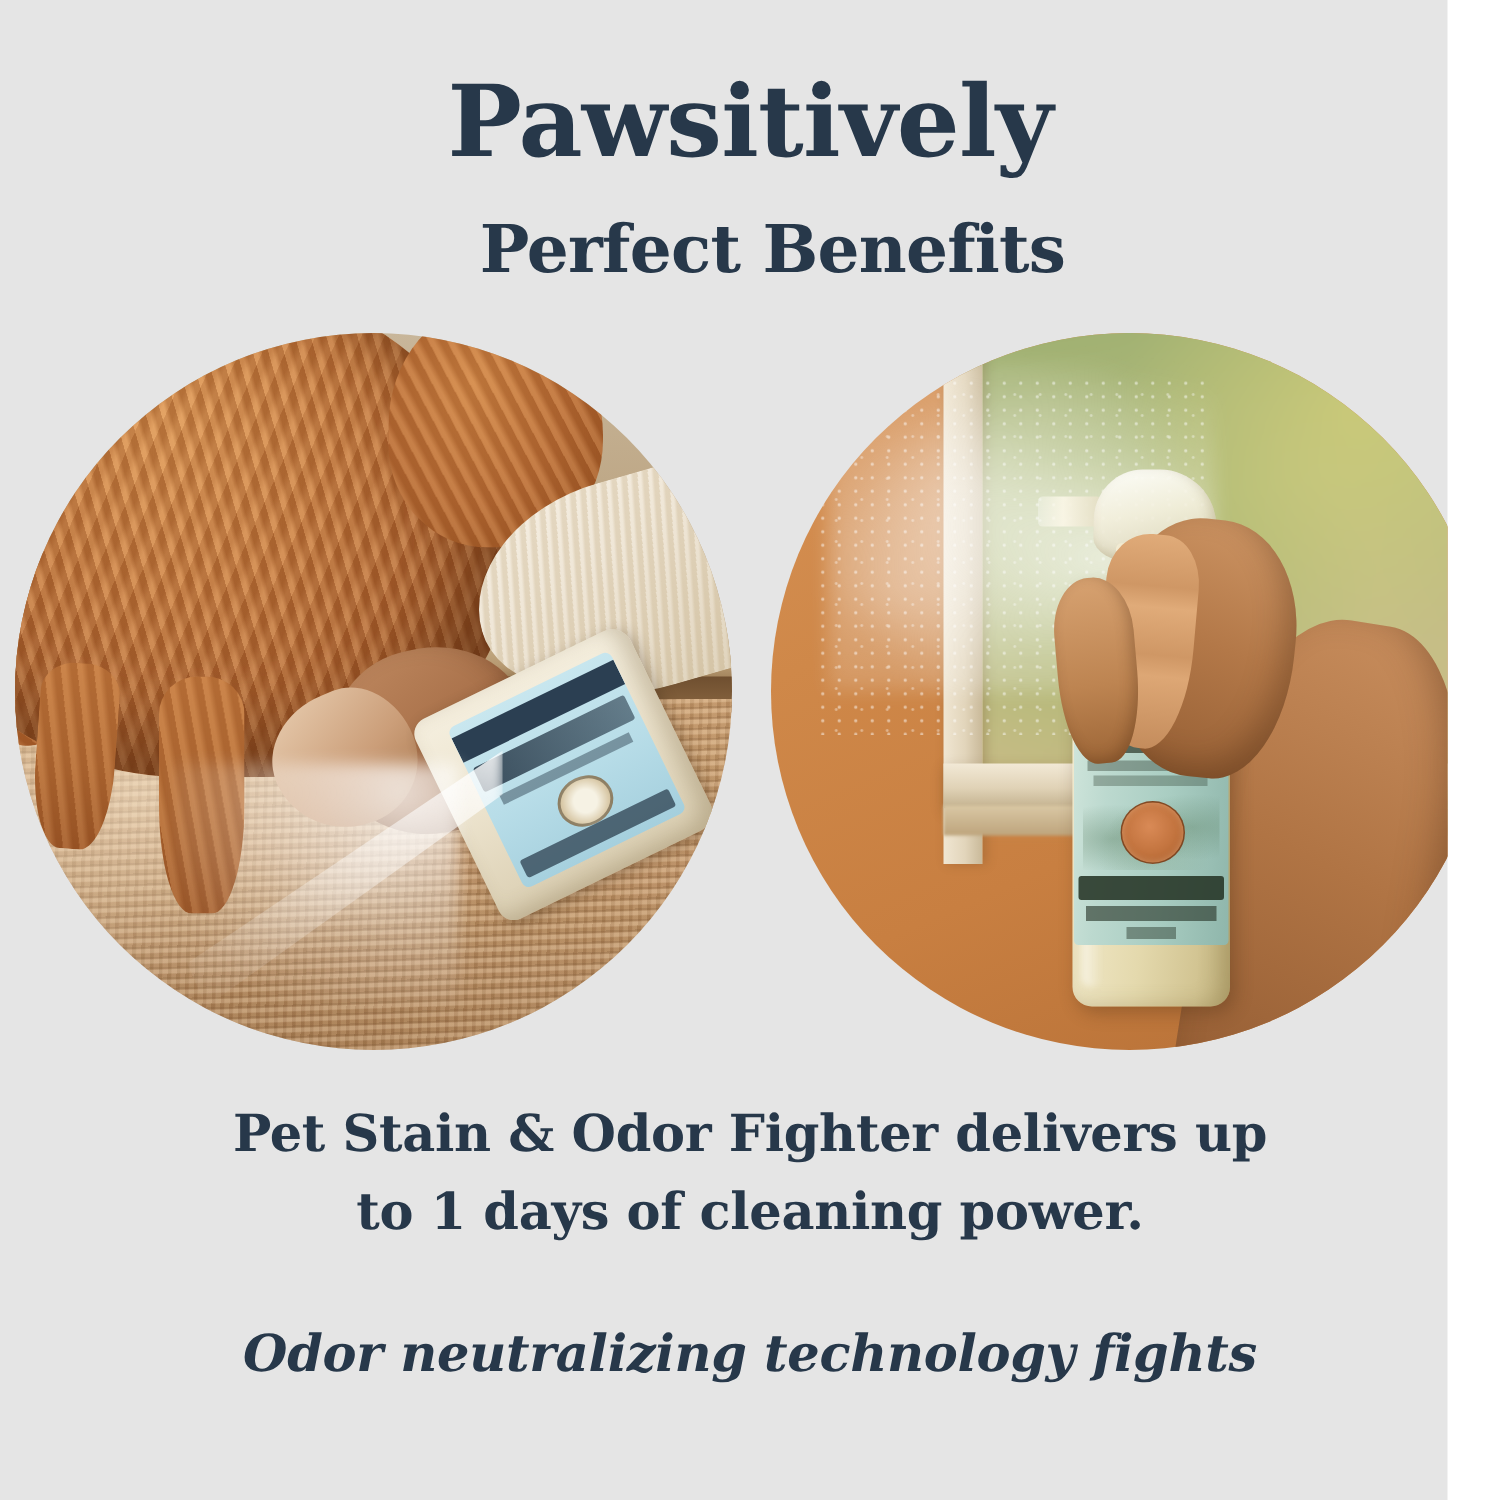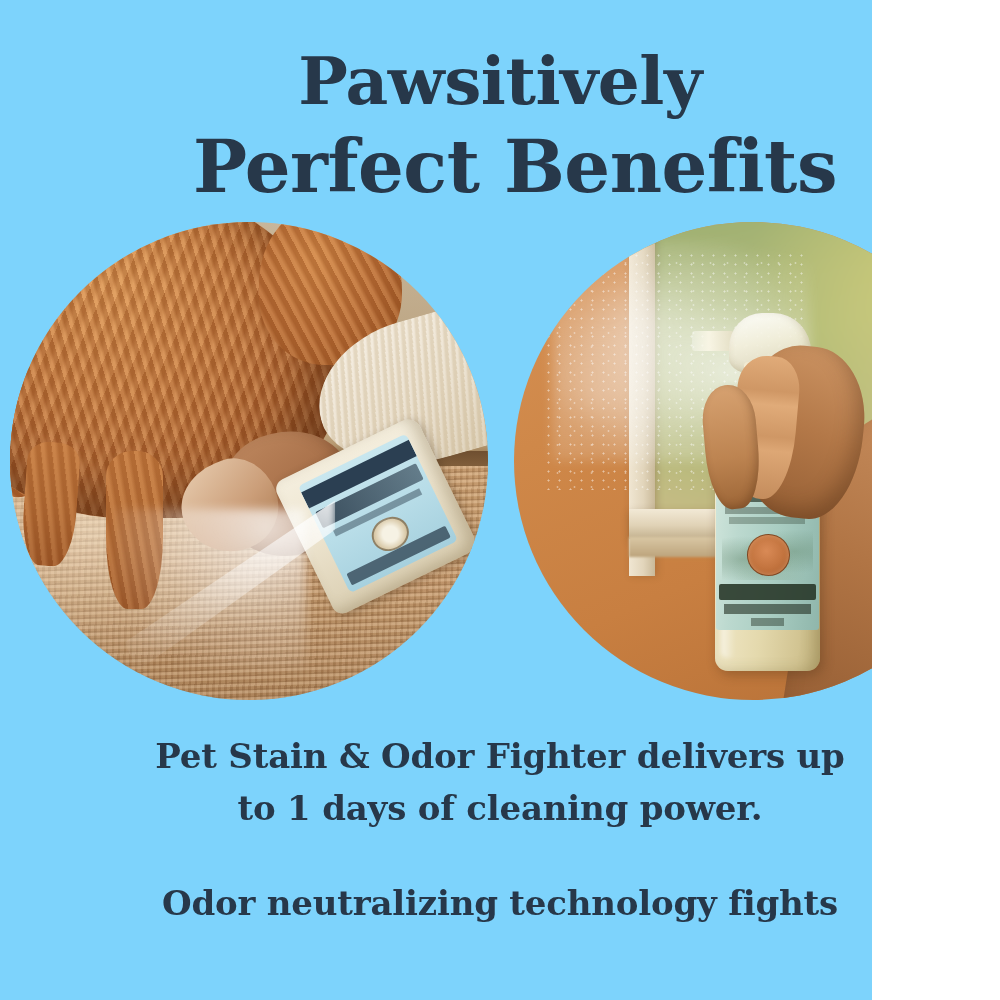--- a/index.html
+++ b/index.html
@@ -4,44 +4,44 @@
 <title>Pawsitively Perfect Benefits</title>
 <style>
   html, body {
     margin: 0;
     padding: 0;
     background: #ffffff;
   }
 
   .page {
     position: relative;
-    width: 872px;
+    width: 965px;
     height: 1000px;
     overflow: hidden;
-    background: #7dd3fc;
+    background: #e5e5e5;
     font-family: "DejaVu Serif", "Liberation Serif", serif;
     -webkit-font-smoothing: antialiased;
   }
 
   
   .headline {
     position: absolute;
     top: 38px;
     left: 0;
     width: 1000px;
     text-align: center;
     color: #27384a;
     font-family: "DejaVu Serif", "Liberation Serif", serif;
     font-weight: 700;
     font-size: 66px;
     line-height: 86px;
     letter-spacing: -0.5px;
   }
   .headline .hl-line { display: block; white-space: nowrap; }
-  .headline .hl-line-2 { font-size: 72px; padding-left: 30px; }
+  .headline .hl-line-2 { font-size: 44px; padding-left: 30px; }
 
   
   .circle {
     position: absolute;
     top: 222px;
     width: 478px;
     height: 478px;
     border-radius: 50%;
     overflow: hidden;
   }
@@ -489,21 +489,21 @@
     width: 1000px;
     text-align: center;
     color: #27384a;
     font-family: "DejaVu Serif", "Liberation Serif", serif;
     font-weight: 700;
     font-size: 34px;
     line-height: 52px;
     letter-spacing: -0.2px;
   }
   .para-1 { top: 730px; }
-  .para-2 { top: 877px; }
+  .para-2 { top: 877px; font-style: italic; }
   .body-copy .cp-line { display: block; white-space: nowrap; }
 </style>
 </head>
 <body>
 
 <div class="page">
 
   <div class="headline">
     <span class="hl-line hl-line-1">Pawsitively</span>
     <span class="hl-line hl-line-2">Perfect Benefits</span>

